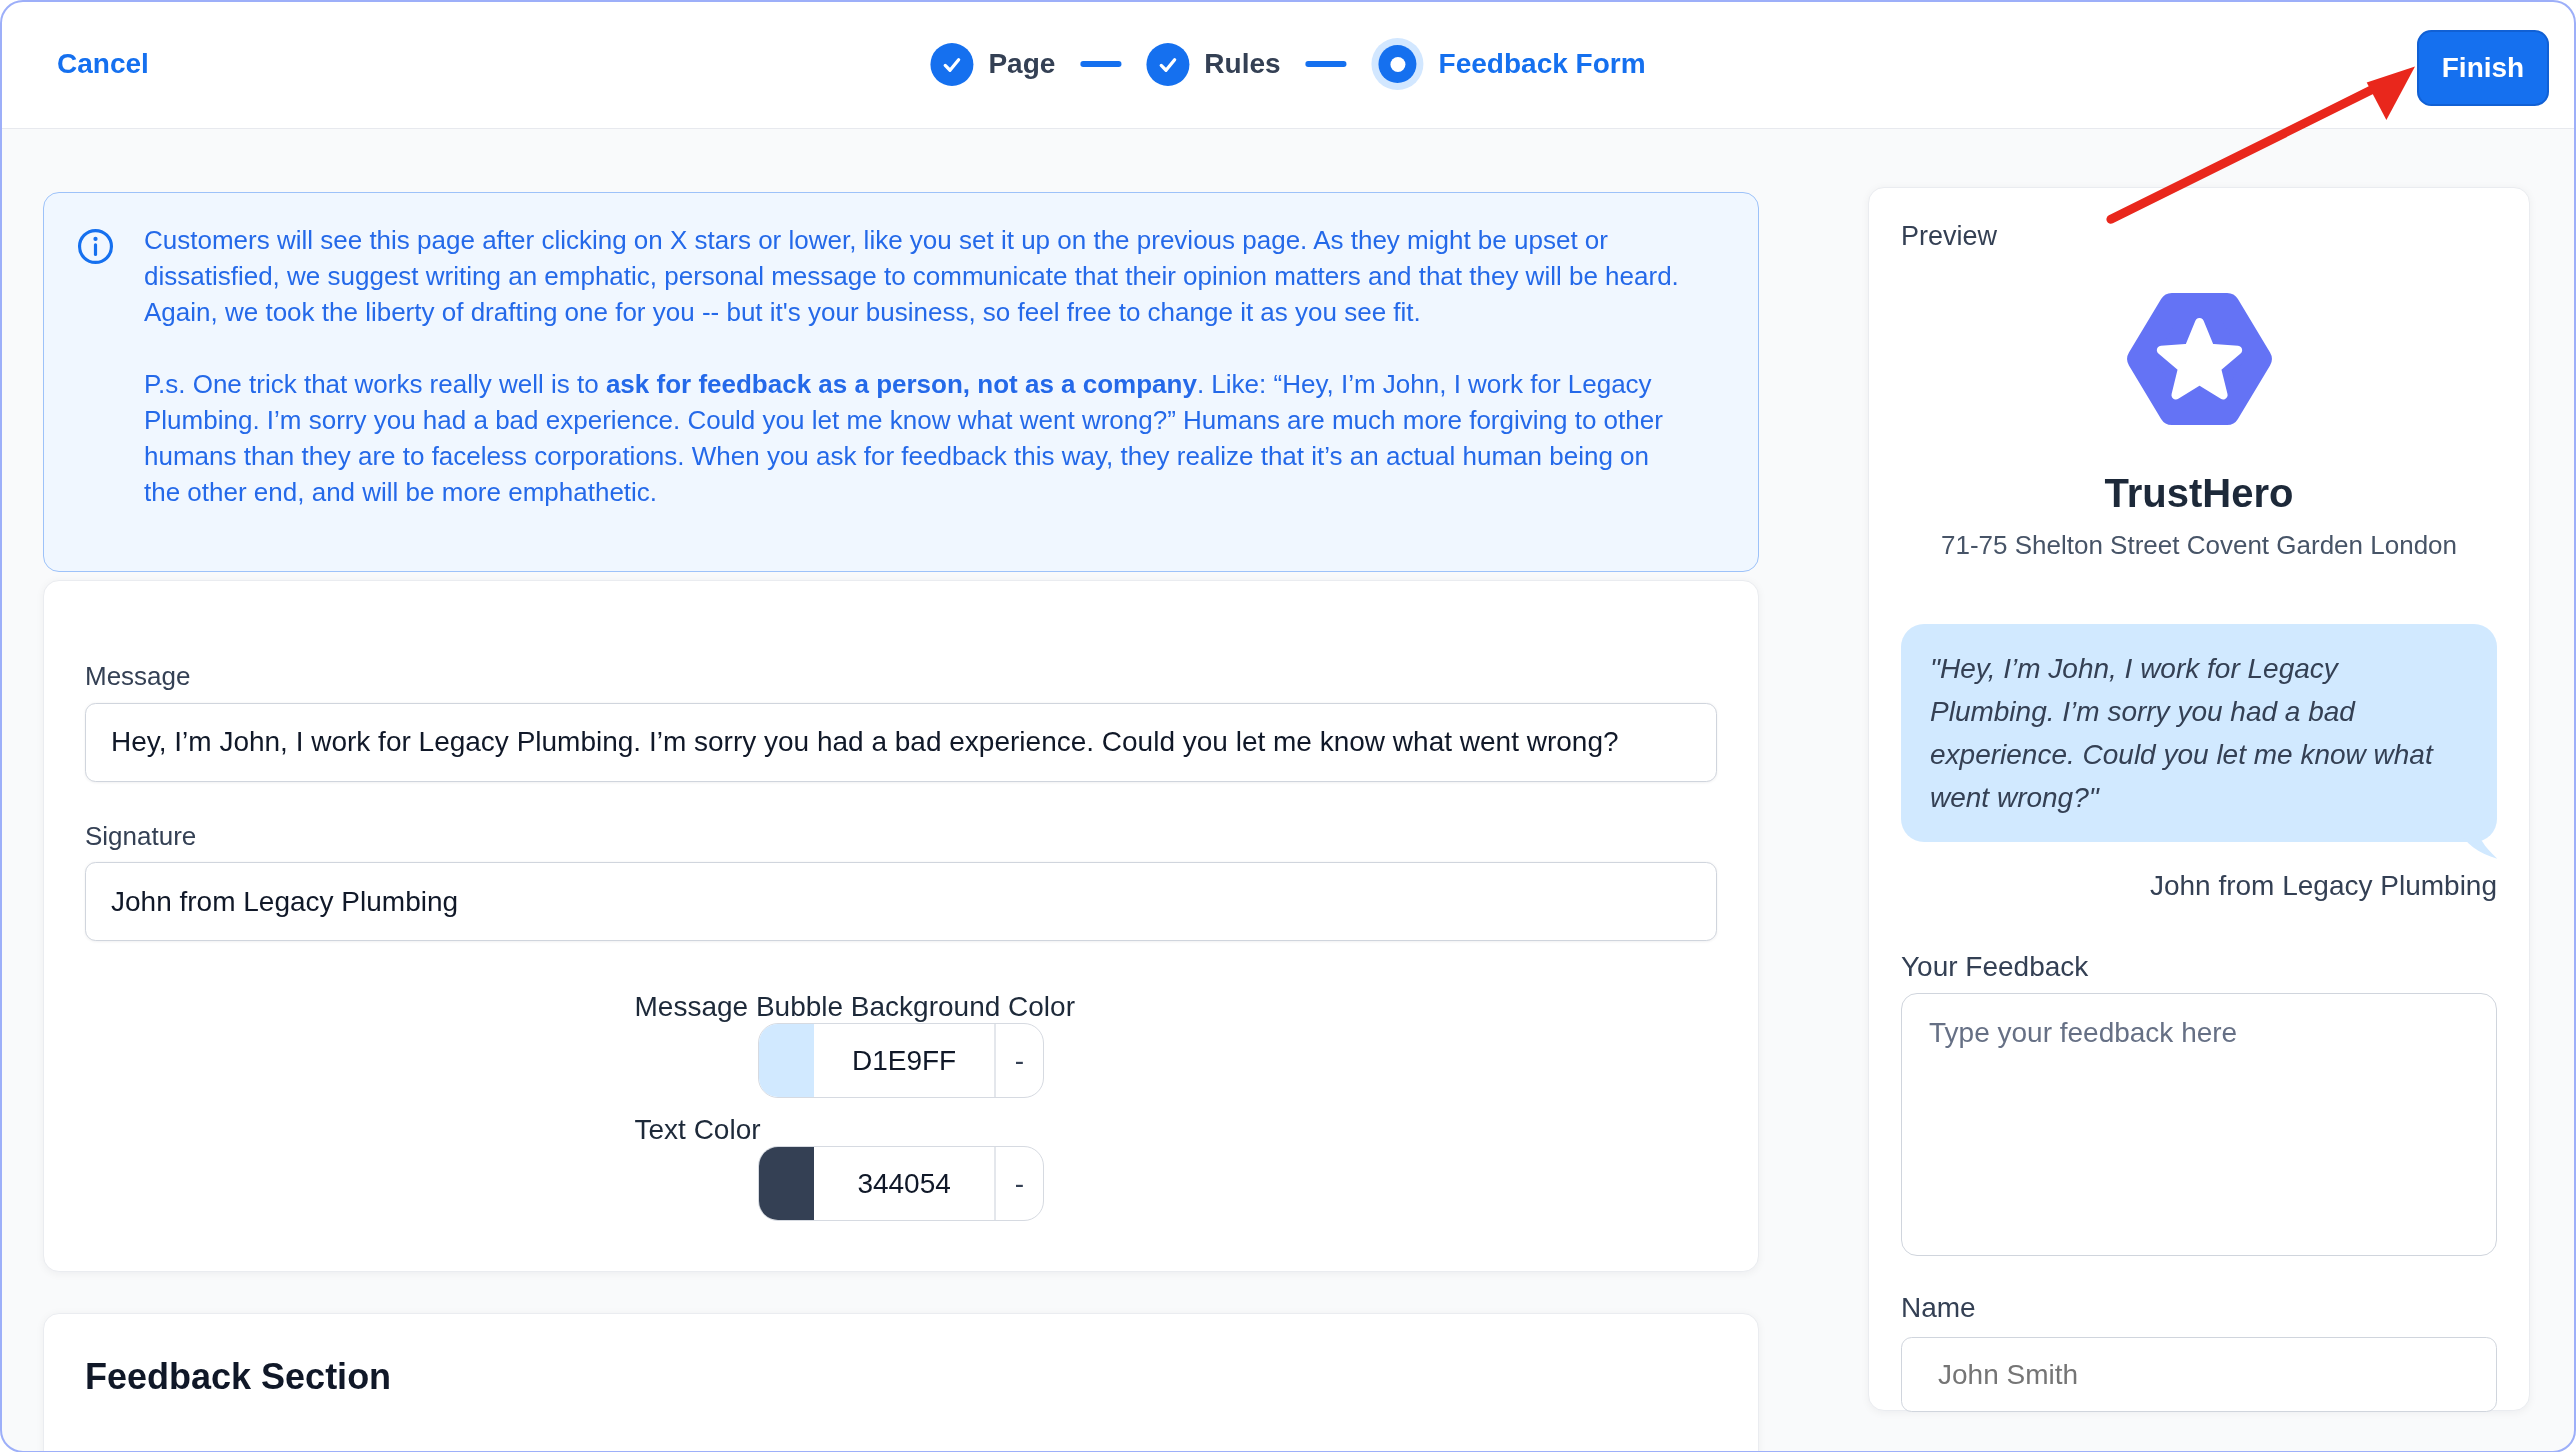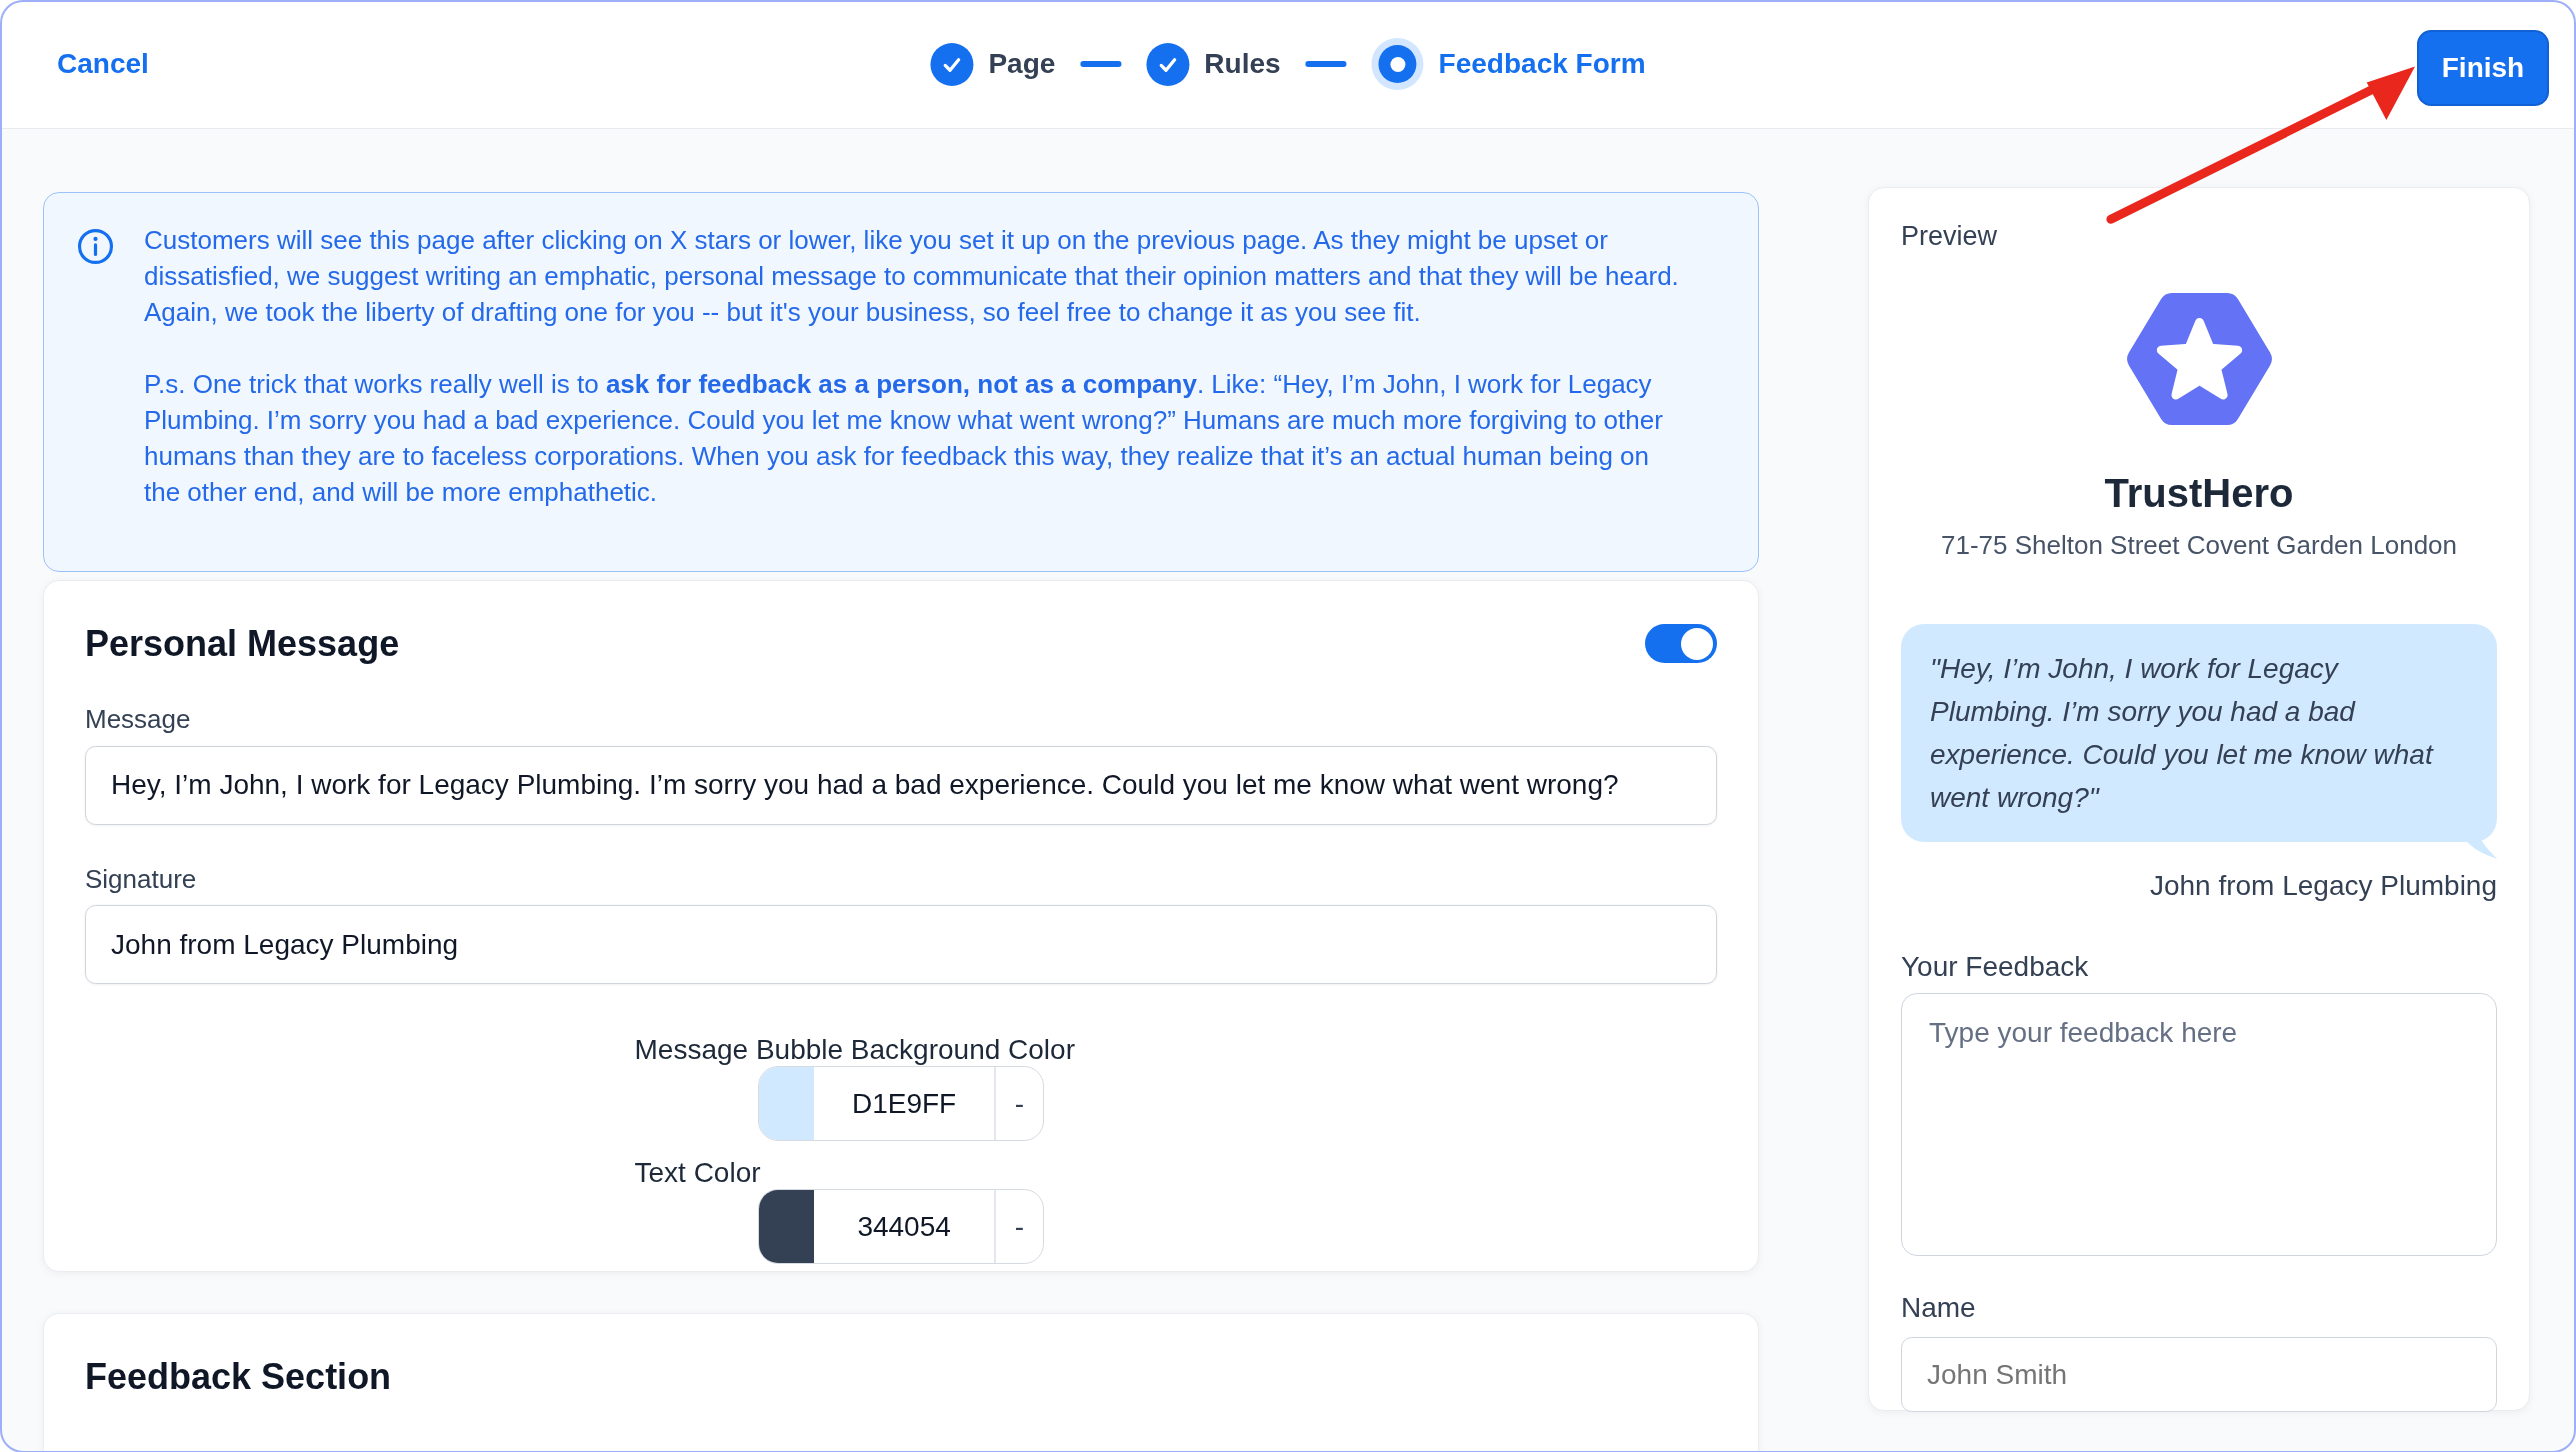--- a/index.html
+++ b/index.html
@@ -57,21 +57,21 @@
   .brand { margin-top:36px; text-align:center; font-size:40px; line-height:47px; font-weight:700; color:#1D2939; }
   .address { margin-top:12.5px; text-align:center; font-size:26px; color:#475467; }
   .bubble { position:relative; margin-top:63px; background:#D1E9FF; border-radius:23px; padding:23px 29px; }
   .bubble-text { font-style:italic; font-size:28px; line-height:43px; color:#344054; }
   .bubble-tail { position:absolute; right:-1.8px; bottom:-23px; }
   .preview-sig { margin-top:27px; text-align:right; font-size:28px; line-height:34px; font-weight:500; color:#344054; }
   .preview-feedback-label { margin-top:47px; font-size:28px; line-height:34px; font-weight:500; color:#344054; }
   .feedback-area { margin-top:9px; width:100%; height:263px; border:1.8px solid #D0D5DD; border-radius:16px; background:#fff; font-size:28px; color:#101828; padding:23px 27px; resize:none; outline:none; font-family:"Liberation Sans", sans-serif; }
   .feedback-area::placeholder, .text-input::placeholder { color:#667085; opacity:1; }
   .name-label { margin-top:32px; font-size:28px; line-height:34px; font-weight:500; color:#344054; }
-  .name-input { margin-top:12.5px; width:100%; height:75px; border:1.8px solid #D0D5DD; border-radius:10.7px; background:#fff; font-size:28px; color:#101828; padding:0 25px; outline:none; font-family:"Liberation Sans", sans-serif; }
+  .name-input { margin-top:12.5px; width:100%; height:75px; border:1.8px solid #D0D5DD; border-radius:10.7px; background:#fff; font-size:28px; color:#101828; padding:0 36px; outline:none; font-family:"Liberation Sans", sans-serif; }
 
   
   .annot { position:absolute; inset:0; width:2576px; height:1453px; z-index:55; pointer-events:none; }
 </style>
 </head>
 <body>
 
 <div class="page">
   <div class="window">
 
@@ -118,26 +118,20 @@
           <circle cx="22" cy="13.5" r="2.4" fill="#1570EF"></circle>
         </svg>
       </div>
       <div class="info-text">
         <p>Customers will see this page after clicking on X stars or lower, like you set it up on the previous page. As they might be upset or dissatisfied, we suggest writing an emphatic, personal message to communicate that their opinion matters and that they will be heard. Again, we took the liberty of drafting one for you -- but it's your business, so feel free to change it as you see fit.</p>
         <p><span>P.s. One trick that works really well is to </span><span class="info-bold">ask for feedback as a person, not as a company</span><span>. Like: “Hey, I’m John, I work for Legacy Plumbing. I’m sorry you had a bad experience. Could you let me know what went wrong?” Humans are much more forgiving to other humans than they are to faceless corporations. When you ask for feedback this way, they realize that it’s an actual human being on the other end, and will be more emphathetic.</span></p>
       </div>
     </div>
 
     <div class="card pm-card">
-      <div class="pm-header">
-        <div class="card-title">Personal Message</div>
-        <div class="toggle">
-            <div class="toggle-knob"></div>
-          </div>
-      </div>
 
       <div class="field-label">Message</div>
       <input class="text-input" type="text" value="Hey, I’m John, I work for Legacy Plumbing. I’m sorry you had a bad experience. Could you let me know what went wrong?" style="">
 
       <div class="field-label">Signature</div>
       <input class="text-input" type="text" value="John from Legacy Plumbing" style="">
 
       <div class="color-row">
         <div class="lbl">Message Bubble Background Color</div>
         <div class="color-control">

